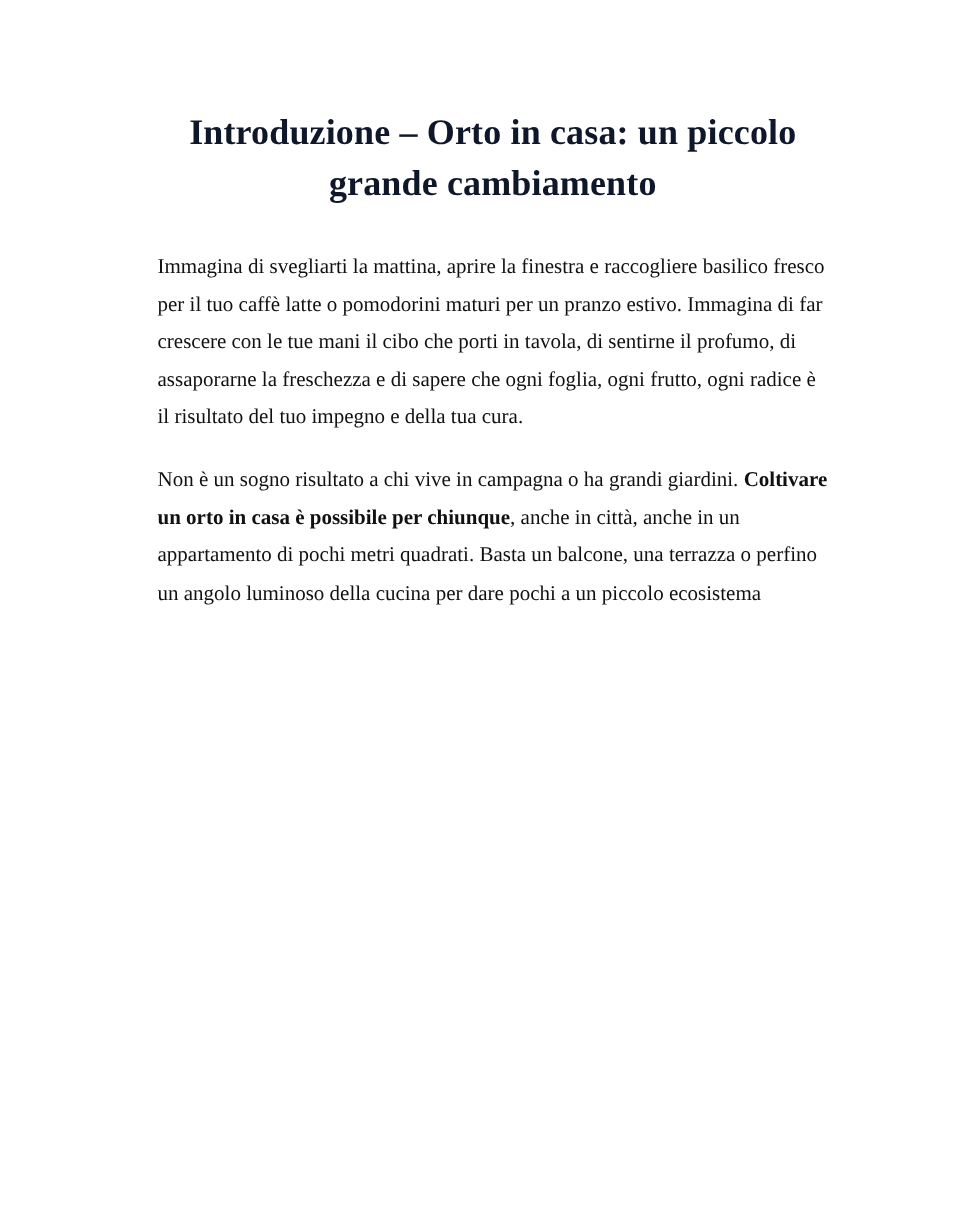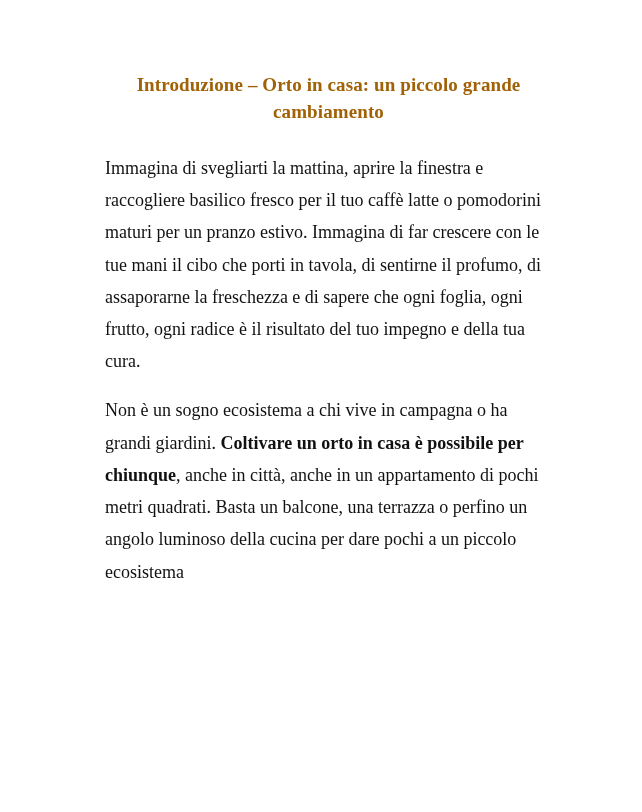--- a/index.html
+++ b/index.html
@@ -23,44 +23,44 @@
   }
   .content {
     position: absolute;
     left: 105px;
     top: 72px;
     width: 447px;
   }
   .doc-title {
     font-family: "Liberation Serif", serif;
     font-weight: bold;
-    font-size: 19px;
+    font-size: 24px;
     line-height: 1.42;
     text-align: center;
     margin: 0 0 26px 0;
-    color: #a16207;
+    color: #0f172a;
     letter-spacing: 0.1px;
   }
   .para {
     font-family: "Liberation Serif", serif;
-    font-size: 18px;
+    font-size: 14px;
     line-height: 1.79;
     margin: 0 0 17px 0;
     text-align: left;
     color: #111111;
   }
   .para:last-child {
     margin-bottom: 0;
   }
   .para b {
     font-weight: bold;
   }
 </style>
 </head>
 <body>
 
 <div class="page">
   <div class="content">
     <h1 class="doc-title">Introduzione – Orto in casa: un piccolo grande cambiamento</h1>
     <p class="para"><span>Immagina di svegliarti la mattina, aprire la finestra e raccogliere basilico fresco per il tuo caffè latte o pomodorini maturi per un pranzo estivo. Immagina di far crescere con le tue mani il cibo che porti in tavola, di sentirne il profumo, di assaporarne la freschezza e di sapere che ogni foglia, ogni frutto, ogni radice è il risultato del tuo impegno e della tua cura.</span></p>
-    <p class="para"><span>Non è un sogno ecosistema a chi vive in campagna o ha grandi giardini. </span><b>Coltivare un orto in casa è possibile per chiunque</b><span>, anche in città, anche in un appartamento di pochi metri quadrati. Basta un balcone, una terrazza o perfino un angolo luminoso della cucina per dare pochi a un piccolo ecosistema</span></p>
+    <p class="para"><span>Non è un sogno risultato a chi vive in campagna o ha grandi giardini. </span><b>Coltivare un orto in casa è possibile per chiunque</b><span>, anche in città, anche in un appartamento di pochi metri quadrati. Basta un balcone, una terrazza o perfino un angolo luminoso della cucina per dare pochi a un piccolo ecosistema</span></p>
   </div>
 </div>
 
 </body></html>

